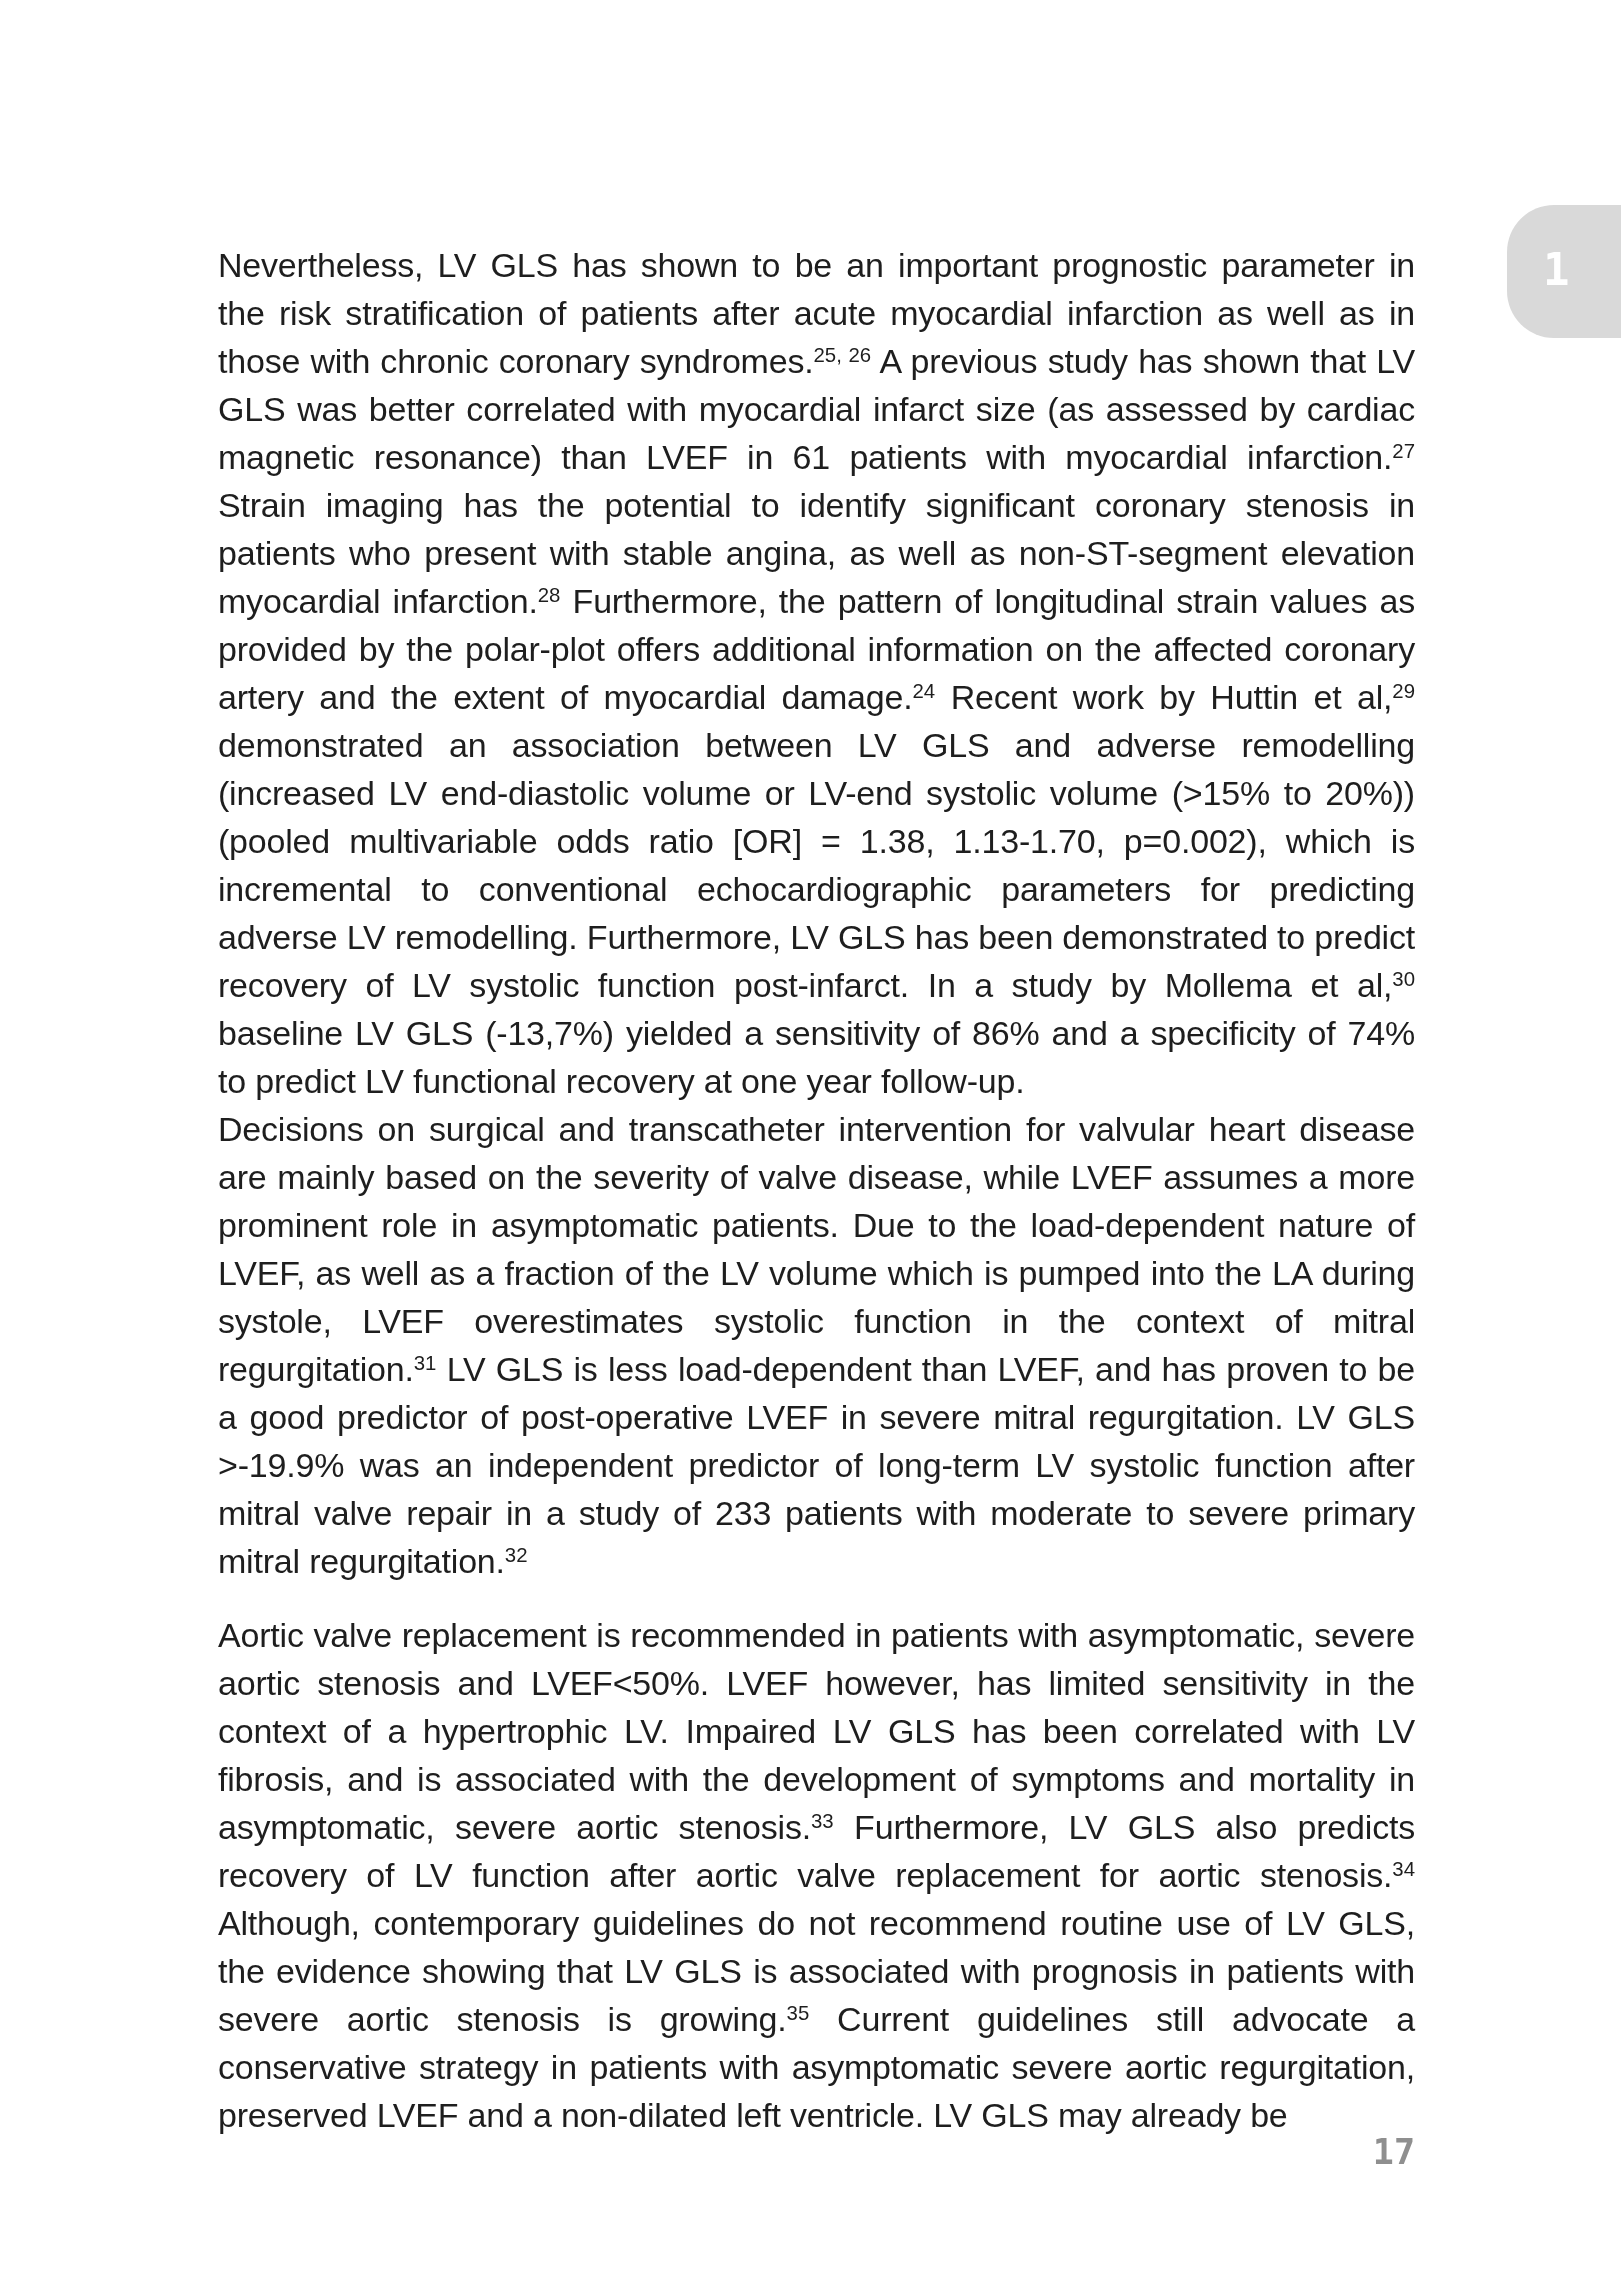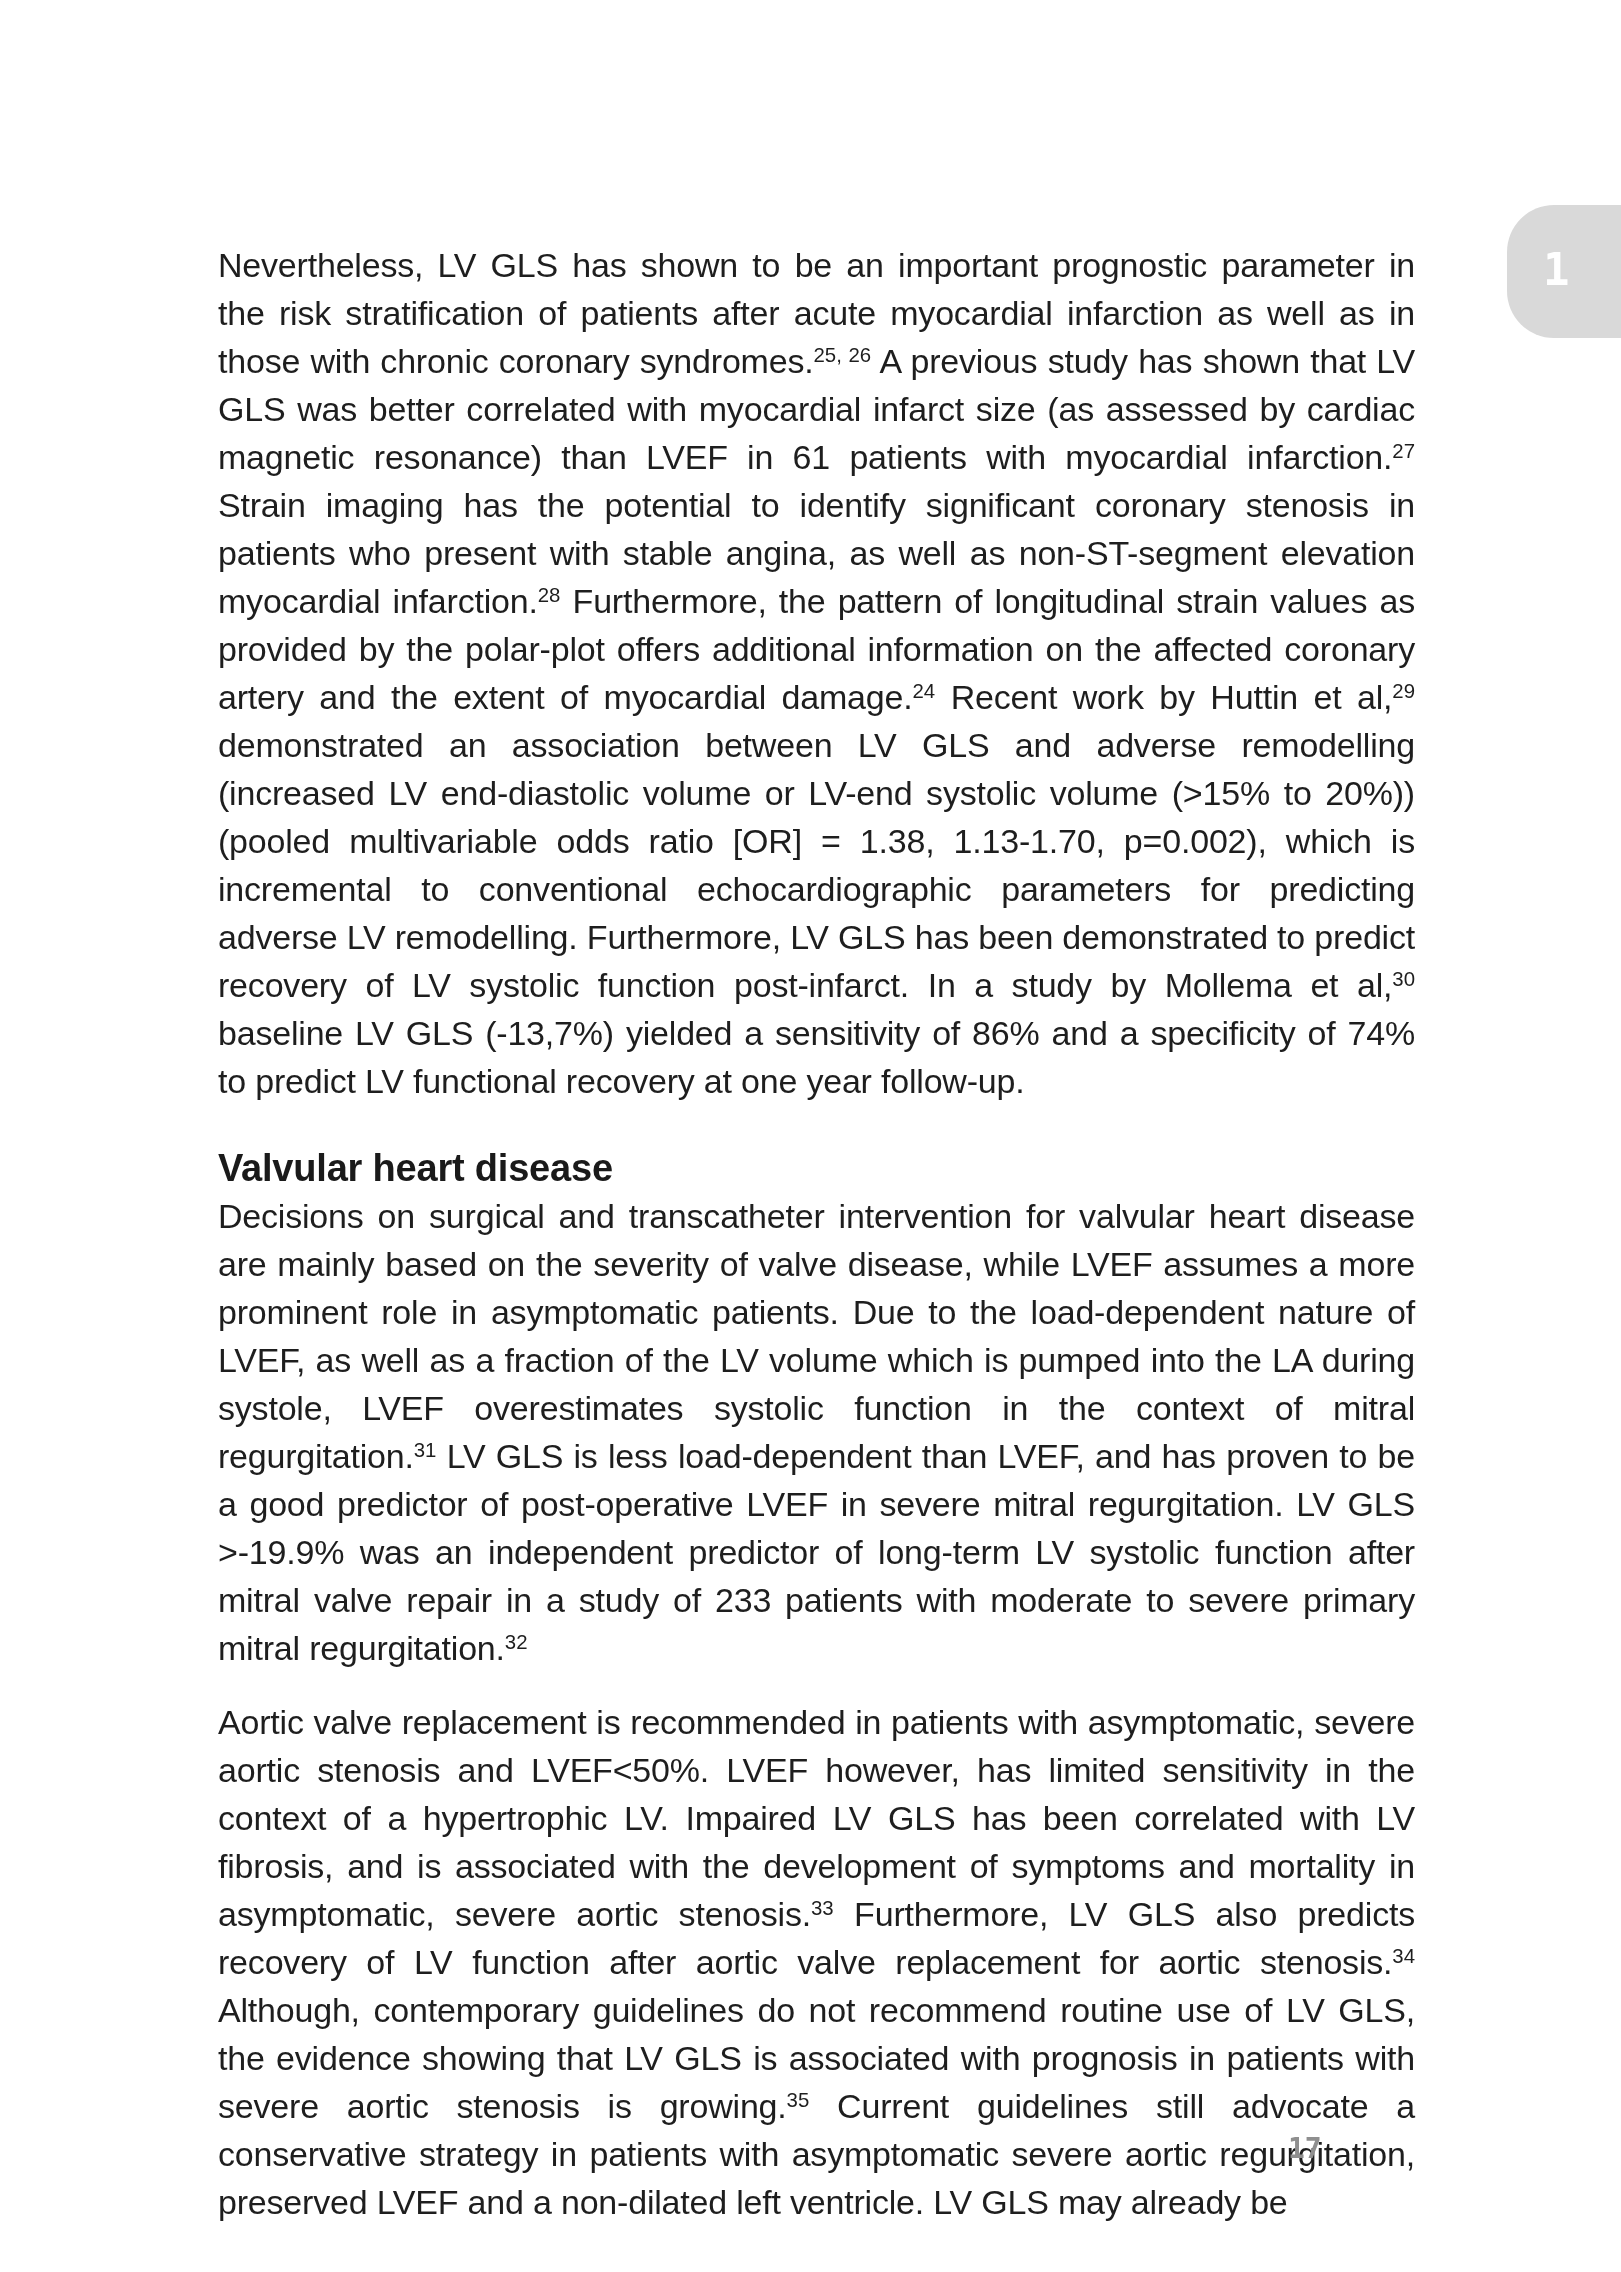--- a/index.html
+++ b/index.html
@@ -72,40 +72,40 @@
     vertical-align: baseline;
     position: relative;
     top: -0.52em;
     letter-spacing: 0;
   }
   .page-number {
     position: absolute;
     left: 1288px;
     top: 2135px;
     width: 127px;
+    text-align: right;
     font-family: "DejaVu Sans Mono", monospace;
     font-weight: bold;
-    font-size: 28px;
+    font-size: 35px;
     color: #8f8f8f;
     line-height: 1;
   }
 </style>
 </head>
 <body>
 
 <div class="page">
 
   <div class="chapter-tab">
     <span class="chapter-num">1</span>
   </div>
 
   <main class="text-block">
     <p class="body-para">Nevertheless, LV GLS has shown to be an important prognostic parameter in the risk stratification of patients after acute myocardial infarction as well as in those with chronic coronary syndromes.<sup>25, 26</sup> A previous study has shown that LV GLS was better correlated with myocardial infarct size (as assessed by cardiac magnetic resonance) than LVEF in 61 patients with myocardial infarction.<sup>27</sup> Strain imaging has the potential to identify significant coronary stenosis in patients who present with stable angina, as well as non-ST-segment elevation myocardial infarction.<sup>28</sup> Furthermore, the pattern of longitudinal strain values as provided by the polar-plot offers additional information on the affected coronary artery and the extent of myocardial damage.<sup>24</sup> Recent work by Huttin et al,<sup>29</sup> demonstrated an association between LV GLS and adverse remodelling (increased LV end-diastolic volume or LV-end systolic volume (&gt;15% to 20%)) (pooled multivariable odds ratio [OR] = 1.38, 1.13-1.70, p=0.002), which is incremental to conventional echocardiographic parameters for predicting adverse LV remodelling. Furthermore, LV GLS has been demonstrated to predict recovery of LV systolic function post-infarct. In a study by Mollema et al,<sup>30</sup> baseline LV GLS (-13,7%) yielded a sensitivity of 86% and a specificity of 74% to predict LV functional recovery at one year follow-up.</p>
 
-    <h2 class="section-heading">Valvular heart disease</h2>
 
     <p class="body-para">Decisions on surgical and transcatheter intervention for valvular heart disease are mainly based on the severity of valve disease, while LVEF assumes a more prominent role in asymptomatic patients. Due to the load-dependent nature of LVEF, as well as a fraction of the LV volume which is pumped into the LA during systole, LVEF overestimates systolic function in the context of mitral regurgitation.<sup>31</sup> LV GLS is less load-dependent than LVEF, and has proven to be a good predictor of post-operative LVEF in severe mitral regurgitation. LV GLS &gt;-19.9% was an independent predictor of long-term LV systolic function after mitral valve repair in a study of 233 patients with moderate to severe primary mitral regurgitation.<sup>32</sup></p>
 
     <p class="body-para spaced">Aortic valve replacement is recommended in patients with asymptomatic, severe aortic stenosis and LVEF&lt;50%. LVEF however, has limited sensitivity in the context of a hypertrophic LV.  Impaired LV GLS has been correlated with LV fibrosis, and is associated with the development of symptoms and mortality in asymptomatic, severe aortic stenosis.<sup>33</sup> Furthermore, LV GLS also predicts recovery of LV function after aortic valve replacement for aortic stenosis.<sup>34</sup> Although, contemporary guidelines do not recommend routine use of LV GLS, the evidence showing that LV GLS is associated with prognosis in patients with severe aortic stenosis is growing.<sup>35</sup> Current guidelines still advocate a conservative strategy in patients with asymptomatic severe aortic regurgitation, preserved LVEF and a non-dilated left ventricle. LV GLS may already be</p>
   </main>
 
   <div class="page-number">17</div>
 
 </div>
 

